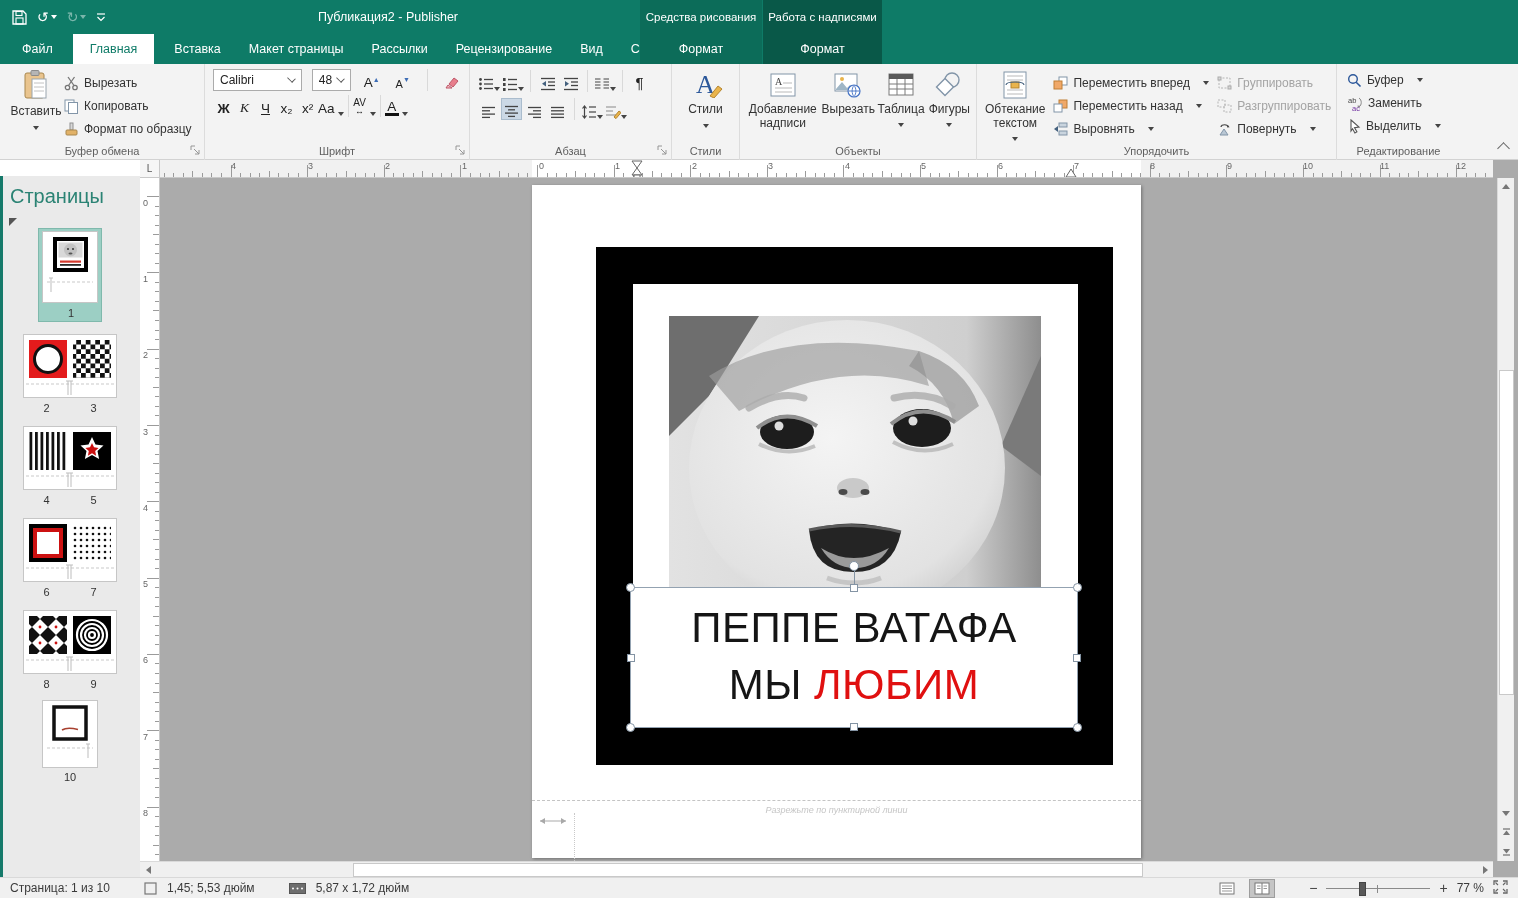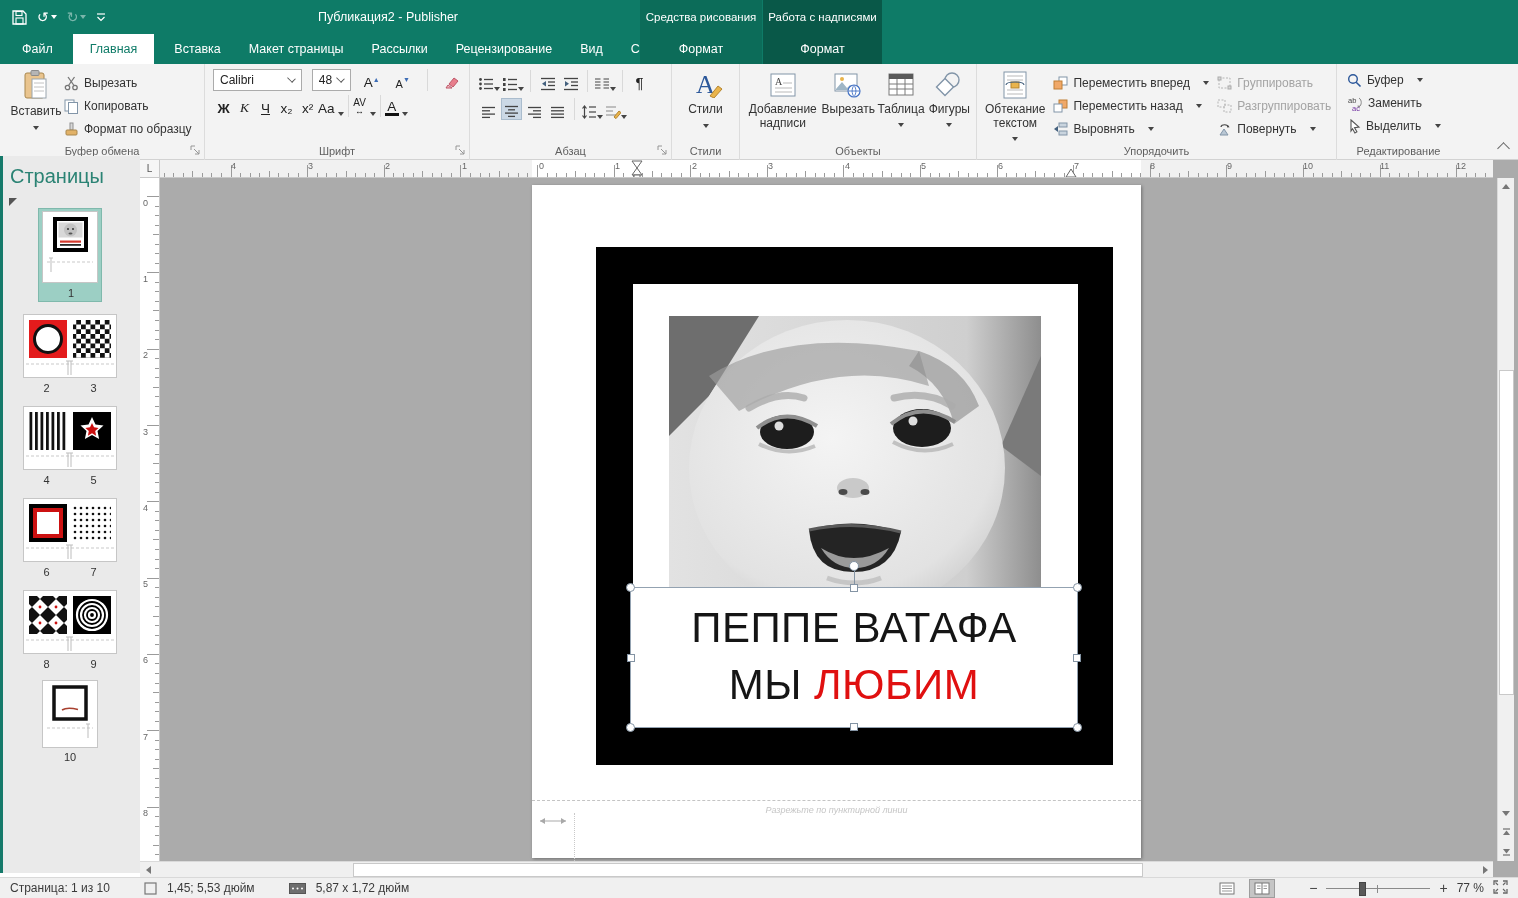--- a/index.html
+++ b/index.html
@@ -45,21 +45,21 @@
   .disabled { color:#A4A4A4 !important; }
   .combo { display:flex; align-items:center; height:22px; background:#fff; border:1px solid #ABABAB; font-size:12px; color:#222; padding:0 2px 0 6px; }
   .combo .chev { margin-left:auto; margin-right:4px; }
   .fbtn { min-width:21px; height:22px; display:flex; align-items:end; justify-content:center; font-size:13.5px; color:#222; padding-bottom:1px; }
   .sep { width:1px; height:22px; background:#D9D9D9; margin:0 4px; align-self:center; }
   .pressed { background:#CBD8E5; border:1px solid #AABCCD; }
   .objbtn { text-align:center; font-size:12px; color:#333; line-height:14px; padding-top:2px; }
   .ribbon-collapse { position:absolute; right:10px; bottom:6px; width:9px; height:9px; border-left:1.5px solid #666; border-top:1.5px solid #666; transform:rotate(45deg); }
 
   
-  .sidebar { position:absolute; left:0; top:156px; width:140px; height:717px; background:#EAEAEA; }
+  .sidebar { position:absolute; left:0; top:176px; width:140px; height:717px; background:#EAEAEA; }
   .sidebar-accent { position:absolute; left:0; top:0; width:3px; height:717px; background:#15796A; }
   .pages-title { position:absolute; left:10px; top:9px; font-size:20px; color:#2B8374; }
   .pg-collapse { position:absolute; left:9px; top:42px; width:0; height:0; border-top:8px solid #555; border-right:8px solid transparent; }
   .thumb-card { position:absolute; background:#fff; border:1px solid #C6C6C6; }
   .sel-wrap { position:absolute; left:38px; top:52px; width:64px; height:94px; background:#9CCFC4; border:1px solid #7FB9AC; }
   .pnum { font-size:11px; color:#333; text-align:center; }
   .pnum-row { position:absolute; display:flex; }
   .pnum-row span { width:47px; text-align:center; font-size:11px; color:#333; }
 
   

